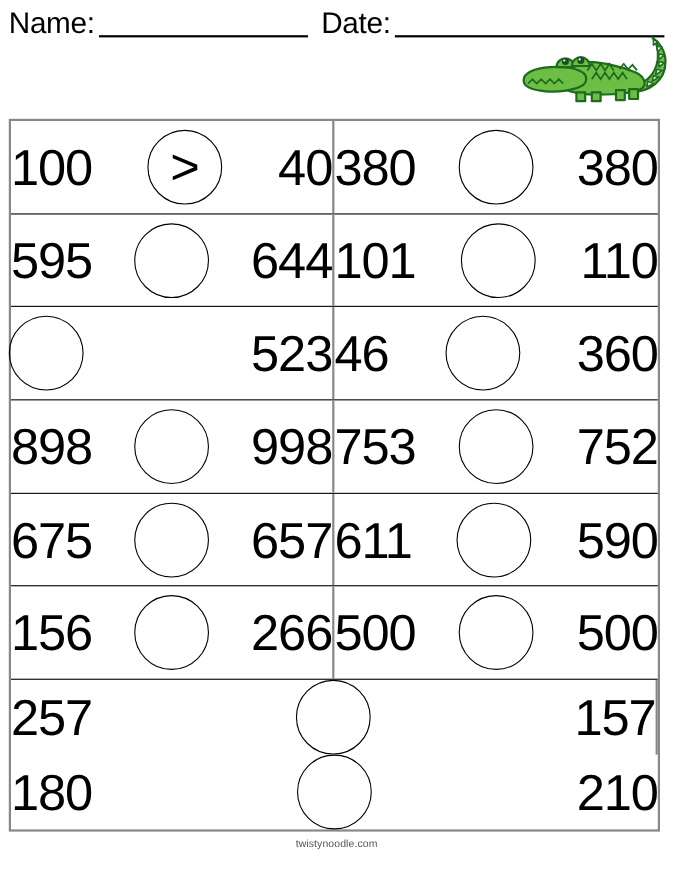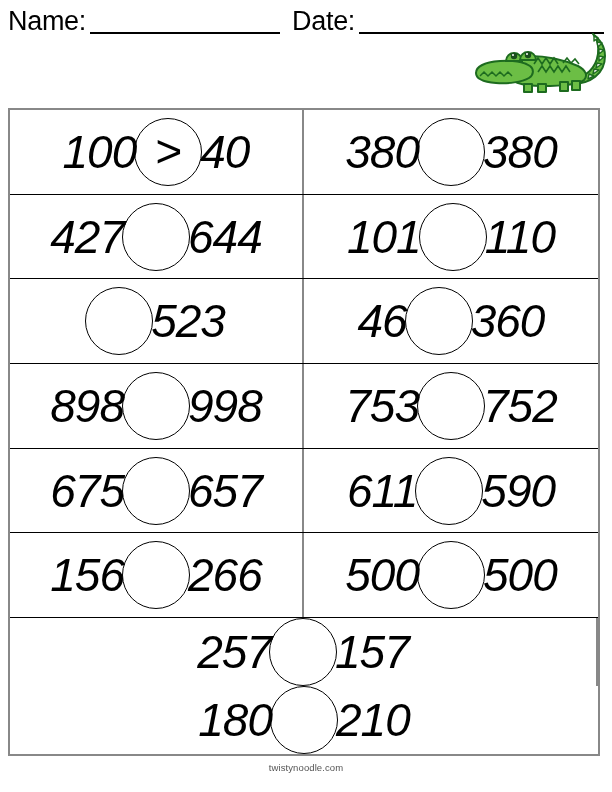--- a/index.html
+++ b/index.html
@@ -86,25 +86,24 @@
     display: flex;
     border-bottom: 1.6px solid #000000;
     box-sizing: border-box;
   }
   .grid-row:last-child { border-bottom: none; flex-direction: column; }
 
   .cell {
     flex: 1 1 50%;
     display: flex;
     align-items: center;
-    justify-content: center;
+    justify-content: space-between;
     box-sizing: border-box;
     border-right: 2px solid #888888;
     position: relative;
-    font-style: italic;
   }
   .cell:last-child { border-right: none; }
 
   .num {
     font-size: 46px;
     line-height: 46px;
     letter-spacing: -1px;
     font-family: "Liberation Sans", "DejaVu Sans", sans-serif;
   }
   .num-left  { text-align: right; }
@@ -207,21 +206,21 @@
         <div class="cell">
           <span class="num num-left">380</span>
           <div class="answer-circle">
             <span class="answer-symbol"></span>
           </div>
           <span class="num num-right">380</span>
         </div>
       </div>
       <div class="grid-row">
         <div class="cell">
-          <span class="num num-left">427</span>
+          <span class="num num-left">595</span>
           <div class="answer-circle">
             <span class="answer-symbol"></span>
           </div>
           <span class="num num-right">644</span>
         </div>
         <div class="cell">
           <span class="num num-left">101</span>
           <div class="answer-circle">
             <span class="answer-symbol"></span>
           </div>

